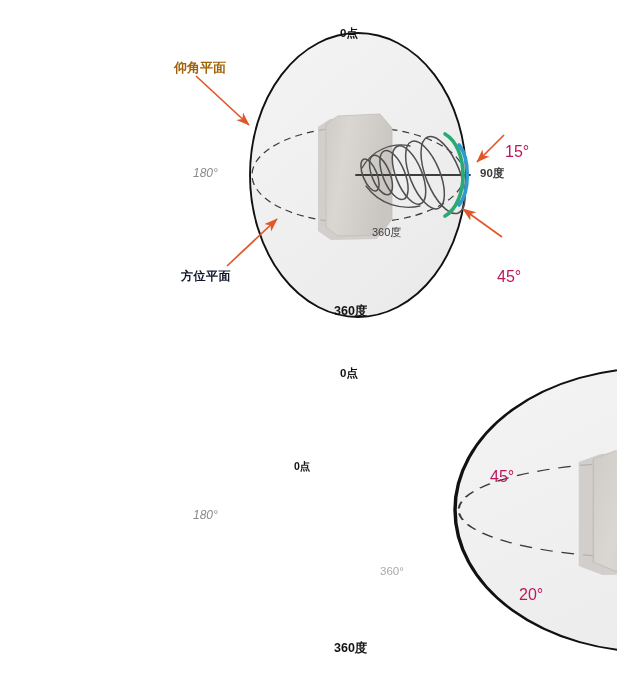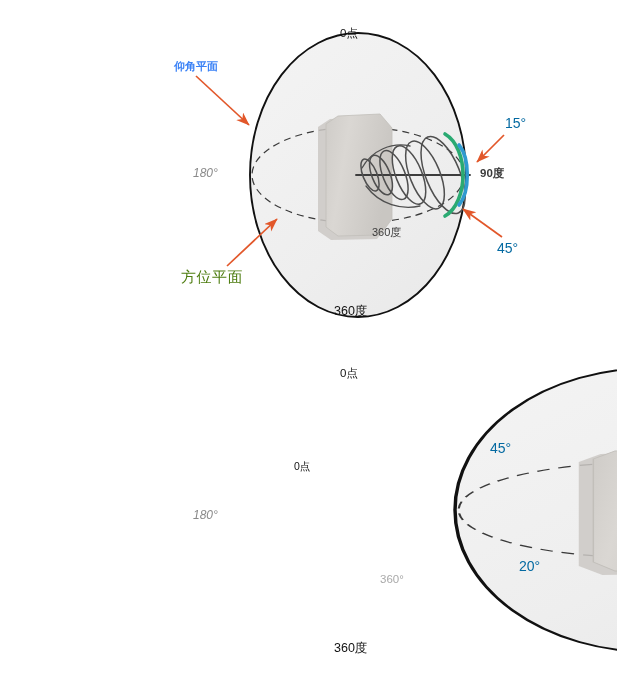--- a/index.html
+++ b/index.html
@@ -40,26 +40,26 @@
   #linear-title { left: 47px; top: 141px; width: 115px; }
 
   svg { display: block; }
 
   .lbl {
     position: absolute;
     font-size: 11px;
     color: #2b2b2b;
     white-space: nowrap;
   }
-  .lbl.bold { font-weight: 400; color: #111; font-size: 11.5px; }
+  .lbl.bold { font-weight: 700; color: #111; font-size: 11.5px; }
   .lbl.grey { color: #8a8a8a; font-size: 12px; font-style: italic; }
-  .lbl.grey-lt { color: #a9a9a9; font-size: 11.5px; margin-top: 8px; }
-  .lbl.dark-cn { color: #3b82f6; font-size: 11px; font-weight: 700; }
-  .lbl.cn-big { color: #4d7c0f; font-size: 15px; font-weight: 400; letter-spacing: .5px; }
-  .lbl.deg { color: #0369a1; font-size: 14px; }
+  .lbl.grey-lt { color: #a9a9a9; font-size: 11.5px; }
+  .lbl.dark-cn { color: #a16207; font-size: 13px; font-weight: 700; }
+  .lbl.cn-big { color: #0f172a; font-size: 12px; font-weight: 700; letter-spacing: .5px; }
+  .lbl.deg { color: #be185d; font-size: 16px; margin-top: 28px; }
   .lbl.deg-dark { color: #3a3a3a; font-size: 11.5px; font-weight: 700; }
 </style>
 </head>
 <body>
 
 <div class="page">
 
   <div class="panel" id="panel-linear">
 
 

